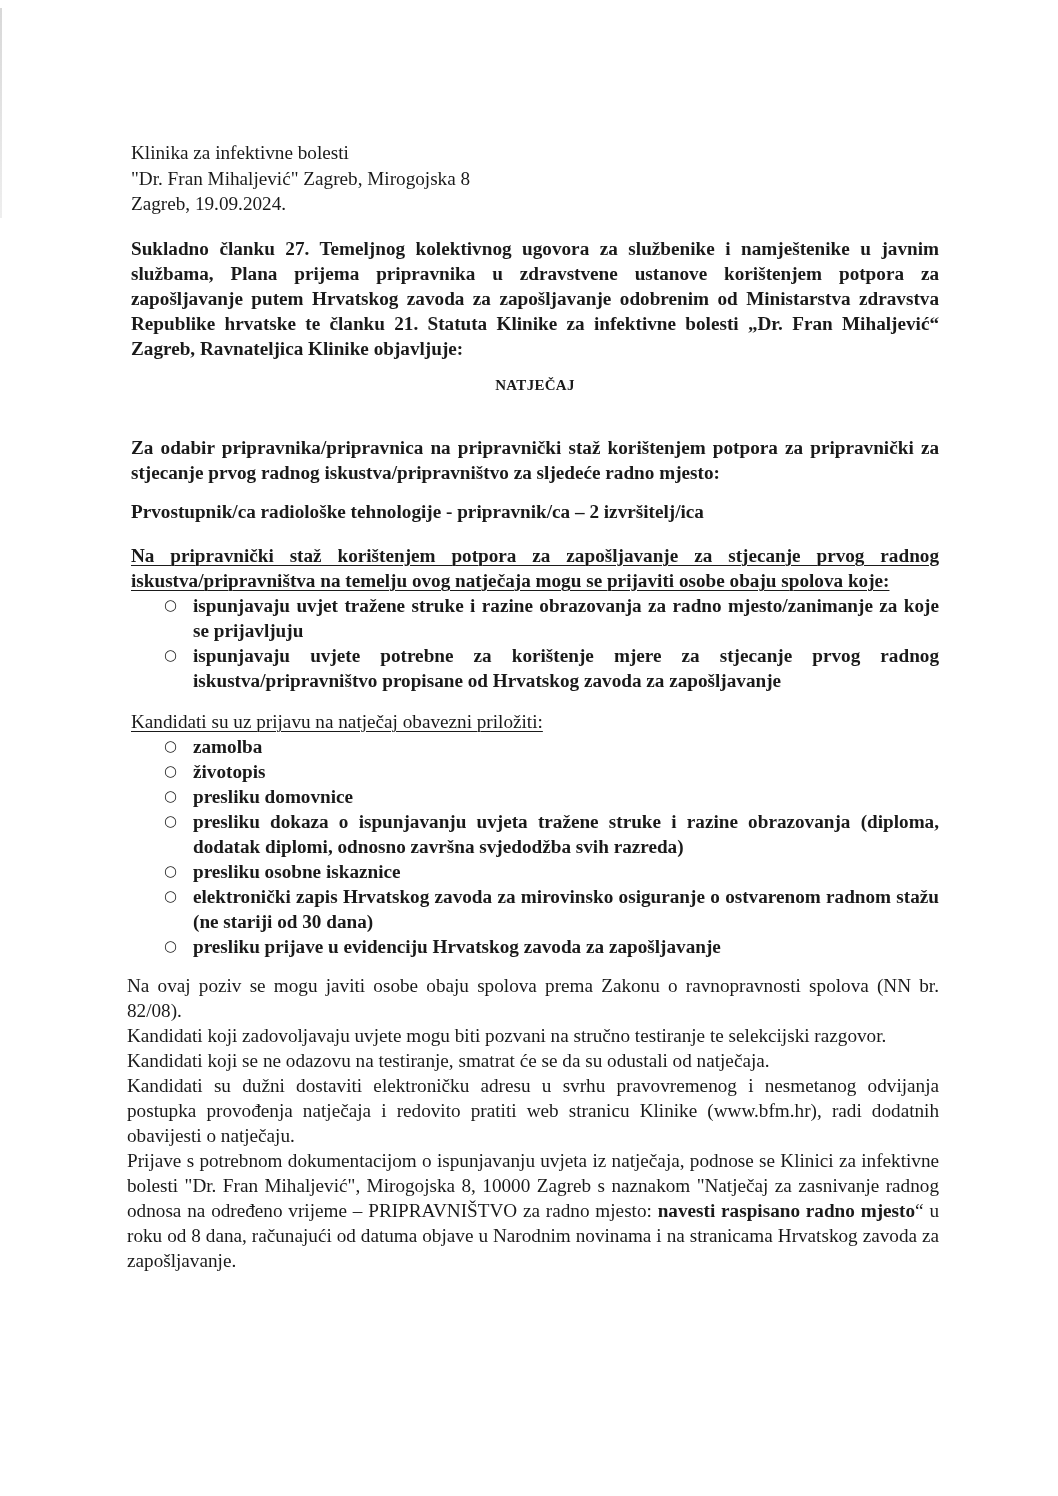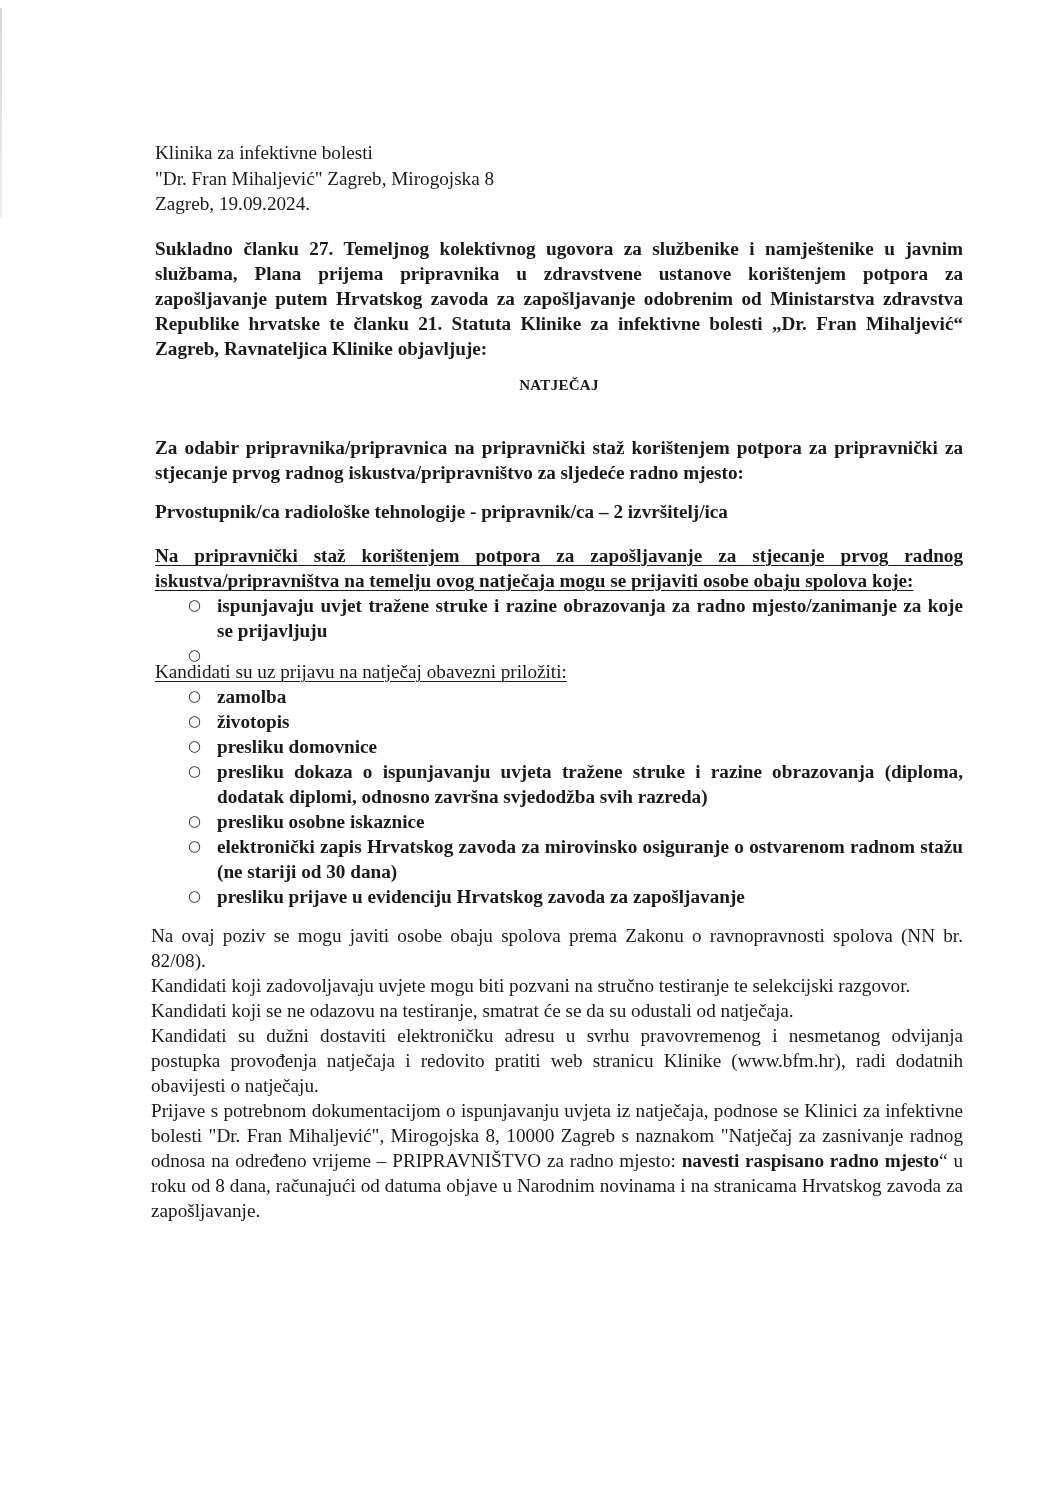--- a/index.html
+++ b/index.html
@@ -23,21 +23,20 @@
     height: 210px;
     background: linear-gradient(#d8d8d8, #eeeeee);
   }
   .page {
     position: absolute;
     left: 131px;
     top: 140px;
     width: 808px;
     font-size: 19.2px;
     line-height: 25px;
-    margin-left: 24px;
   }
   .header-block p {
     margin: 0;
     line-height: 25.5px;
   }
   .justify {
     text-align: justify;
     margin: 0;
     font-weight: bold;
   }
@@ -129,20 +128,21 @@
 
   <p class="justify conditions-intro underlined">Na pripravnički staž korištenjem potpora za zapošljavanje za stjecanje prvog radnog iskustva/pripravništva na temelju ovog natječaja mogu se prijaviti osobe obaju spolova koje:</p>
 
   <ul class="circle conditions">
     <li>
       <span class="bullet">○</span>
       <span>ispunjavaju uvjet tražene struke i razine obrazovanja za radno mjesto/zanimanje za koje se prijavljuju</span>
     </li>
     <li>
       <span class="bullet">○</span>
+      <span>ispunjavaju uvjete potrebne za korištenje mjere za stjecanje prvog radnog iskustva/pripravništvo propisane od Hrvatskog zavoda za zapošljavanje</span>
     </li>
   </ul>
 
   <p class="attach-intro" style="margin-bottom:0;">
     <span class="underlined">Kandidati su uz prijavu na natječaj obavezni priložiti:</span>
   </p>
 
   <ul class="circle attachments">
     <li>
       <span class="bullet">○</span>

